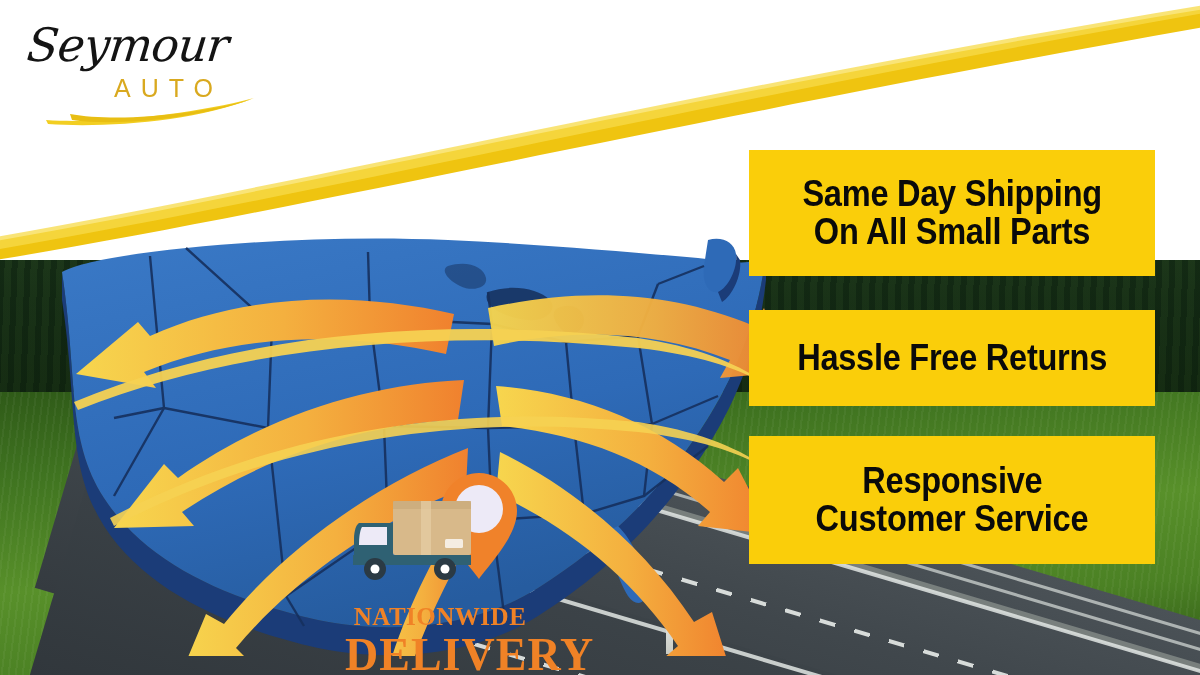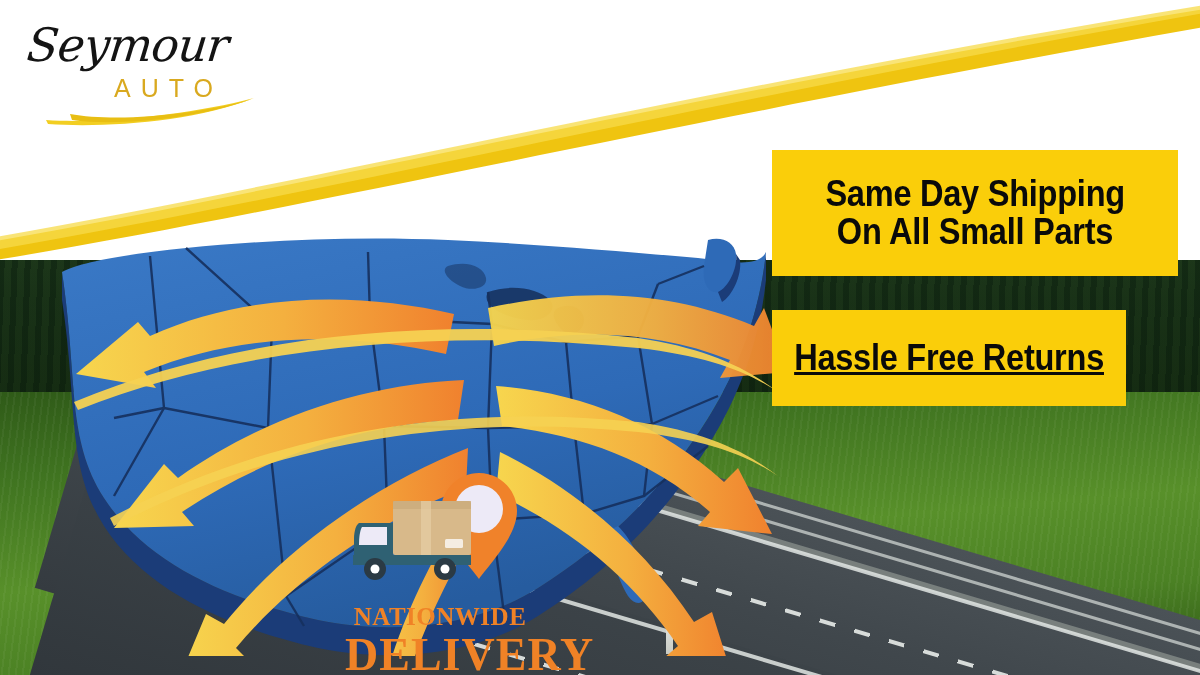--- a/index.html
+++ b/index.html
@@ -134,34 +134,34 @@
     position:absolute;left:2px;top:104px;width:190px;
     text-align:center;
     font-family:Liberation Serif, serif;
     font-weight:bold;color:#F08226;line-height:1;margin-top:29px;
   }
   .nation-txt .l1{font-size:25px;letter-spacing:.5px;display:block;}
   .nation-txt .l2{font-size:46px;letter-spacing:1px;display:block;margin-top:3px;}
 
   
   .feature{
-    position:absolute;left:772px;
+    position:absolute;left:749px;
     background:#FACE0A;
     display:flex;flex-direction:column;
     align-items:center;justify-content:center;
     color:#0a0a0a;
     font-family:"Liberation Sans", sans-serif;
     font-weight:bold;
     text-align:center;
     line-height:1.04;
     letter-spacing:-.3px;
   }
   .feature span{display:block;transform:scaleX(.88);transform-origin:center;white-space:nowrap;}
   #feature-0{top:150px;width:406px;height:126px;font-size:37px;}
-  #feature-1{top:310px;width:354px;height:96px;font-size:37px;text-decoration:underline;}
+  #feature-1{top:310px;width:406px;height:96px;font-size:37px;}
   #feature-2{top:436px;width:406px;height:128px;font-size:37px;}
 </style>
 </head>
 <body>
 
 <div id="banner">
 
   <div class="photo">
     <div class="sky"></div>
     <div class="cloud c6"></div>
@@ -320,14 +320,18 @@
     </div>
   </div>
 
   <div class="feature" id="feature-0">
     <span>Same Day Shipping</span>
     <span>On All Small Parts</span>
   </div>
   <div class="feature" id="feature-1">
     <span>Hassle Free Returns</span>
   </div>
+  <div class="feature" id="feature-2">
+    <span>Responsive</span>
+    <span>Customer Service</span>
+  </div>
 
 </div>
 
 </body></html>

